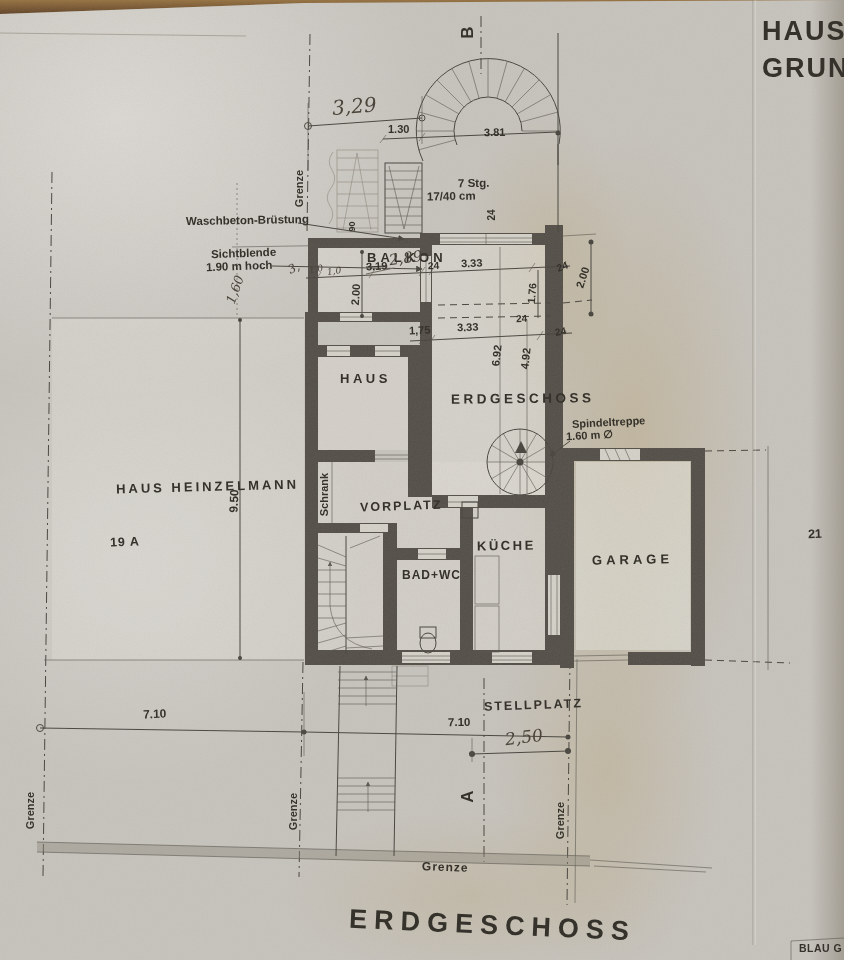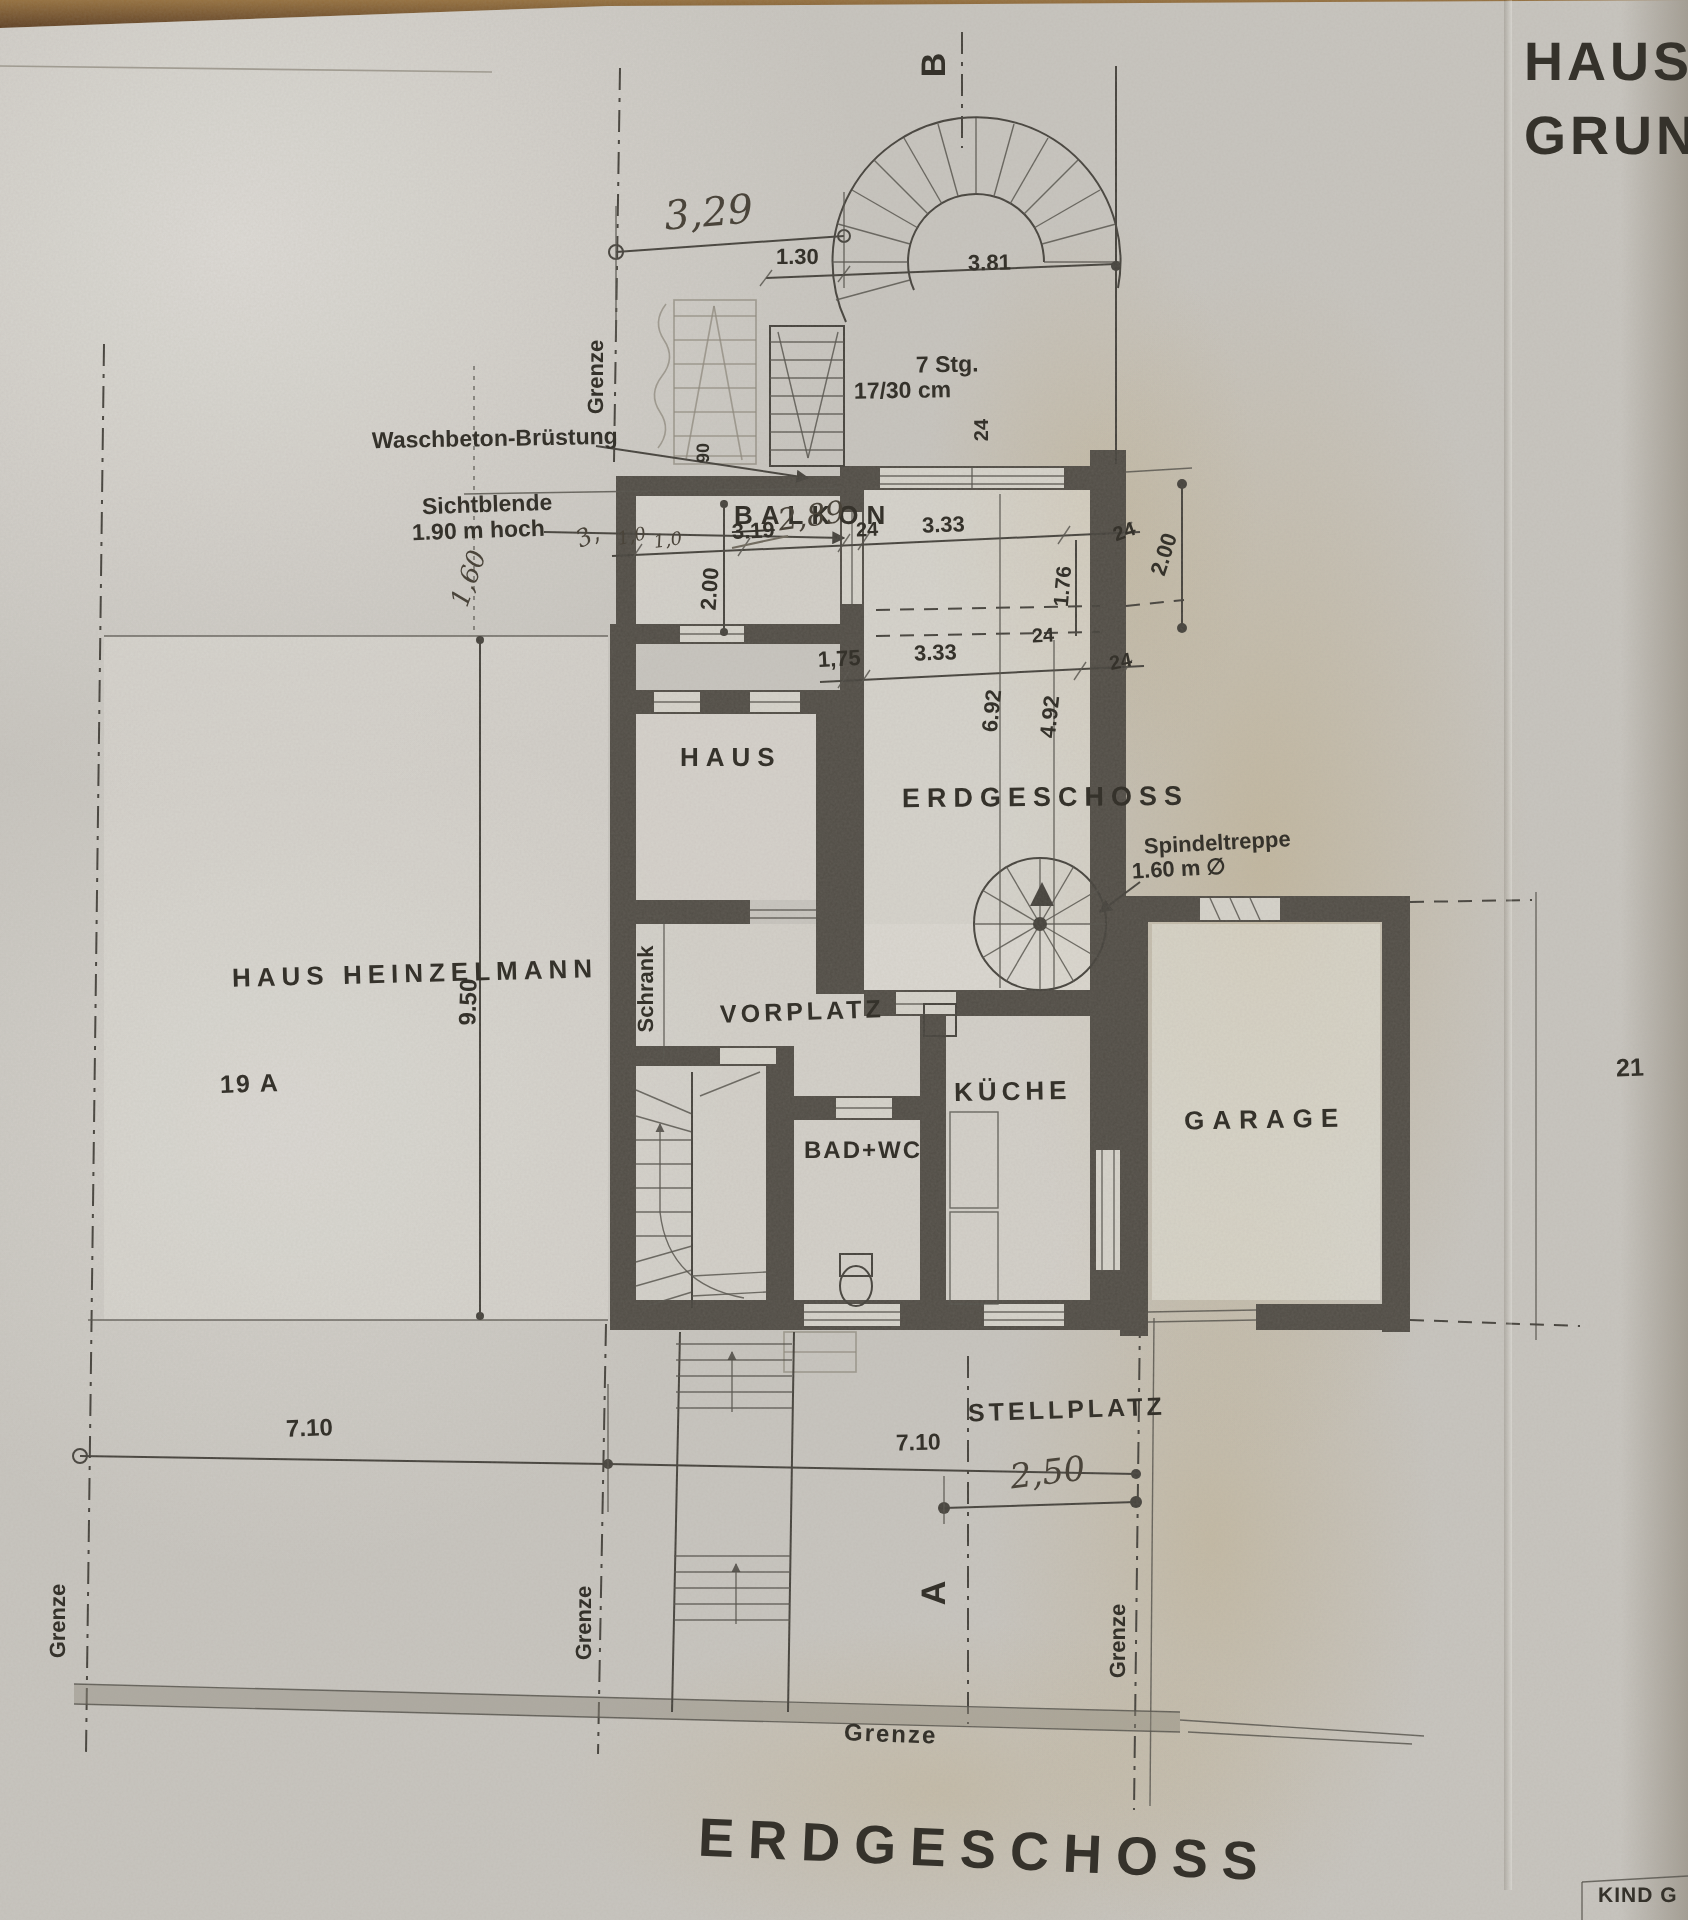--- a/index.html
+++ b/index.html
@@ -336,21 +336,21 @@
   <div class="t" style="left:484px;top:699px;font-size:12.5px;letter-spacing:2px;transform:rotate(-2deg);">STELLPLATZ</div>
 
   <div class="t" style="left:116px;top:480px;font-size:13px;letter-spacing:3px;transform:rotate(-1.5deg);">HAUS HEINZELMANN</div>
   <div class="t" style="left:110px;top:536px;font-size:12.5px;letter-spacing:1px;transform:rotate(-2deg);">19 A</div>
   <div class="t" style="left:808px;top:528px;font-size:12.5px;transform:rotate(-2deg);">21</div>
 
   <div class="t an" style="left:186px;top:215px;font-size:11.5px;transform:rotate(-1deg);">Waschbeton-Brüstung</div>
   <div class="t an" style="left:211px;top:248px;font-size:11.5px;transform:rotate(-2deg);">Sichtblende</div>
   <div class="t an" style="left:206px;top:261px;font-size:11.5px;transform:rotate(-2deg);">1.90 m hoch</div>
   <div class="t an" style="left:430px;top:178px;font-size:11.5px;transform:rotate(-1deg);margin-left:28px;">7 Stg.</div>
-  <div class="t an" style="left:427px;top:191px;font-size:11.5px;transform:rotate(-1deg);">17/30 cm</div>
+  <div class="t an" style="left:427px;top:191px;font-size:11.5px;transform:rotate(-1deg);">17/40 cm</div>
   <div class="t an" style="left:572px;top:417px;font-size:11px;transform:rotate(-3deg);">Spindeltreppe</div>
   <div class="t an" style="left:566px;top:430px;font-size:11px;transform:rotate(-3deg);">1.60 m ∅</div>
   <div class="t an ctr" style="left:294px;top:489px;width:60px;font-size:11px;transform:rotate(-90deg);">Schrank</div>
 
   <div class="t an ctr" style="left:269px;top:183px;width:60px;font-size:11px;transform:rotate(-90deg);">Grenze</div>
   <div class="t an ctr" style="left:0px;top:805px;width:60px;font-size:11px;transform:rotate(-90deg);">Grenze</div>
   <div class="t an ctr" style="left:263px;top:806px;width:60px;font-size:11px;transform:rotate(-90deg);">Grenze</div>
   <div class="t an ctr" style="left:530px;top:815px;width:60px;font-size:11px;transform:rotate(-90deg);">Grenze</div>
   <div class="t an" style="left:422px;top:861px;font-size:12px;letter-spacing:1px;transform:rotate(2deg);">Grenze</div>
 
@@ -379,16 +379,16 @@
   <div class="t an" style="left:143px;top:708px;font-size:12px;transform:rotate(-2deg);">7.10</div>
   <div class="t an" style="left:448px;top:717px;font-size:11.5px;transform:rotate(-1deg);">7.10</div>
   <div class="t pcl" style="left:505px;top:729px;font-size:17px;transform:rotate(-7deg);">2,50</div>
   <div class="t an ctr" style="left:342px;top:222px;width:20px;font-size:9px;transform:rotate(-90deg);">90</div>
   <div class="t pcl ctr" style="left:215px;top:283px;width:40px;font-size:13px;transform:rotate(-70deg);">1,60</div>
   <div class="t pcl" style="left:288px;top:262px;font-size:12px;transform:rotate(-25deg);">3,</div>
   <div class="t pcl" style="left:309px;top:265px;font-size:9px;transform:rotate(-12deg);">1,0</div>
   <div class="t pcl" style="left:327px;top:267px;font-size:9px;transform:rotate(-8deg);">1,0</div>
 
   <div class="t" style="left:349px;top:912px;font-size:27px;letter-spacing:7px;font-weight:600;transform:rotate(2.5deg);">ERDGESCHOSS</div>
-  <div class="t an" style="left:799px;top:943px;font-size:10.5px;letter-spacing:.5px;">KIND G</div>
+  <div class="t an" style="left:799px;top:943px;font-size:10.5px;letter-spacing:.5px;">BLAU G</div>
 
   <div class="crease"></div>
 </div>
 
 </body></html>

